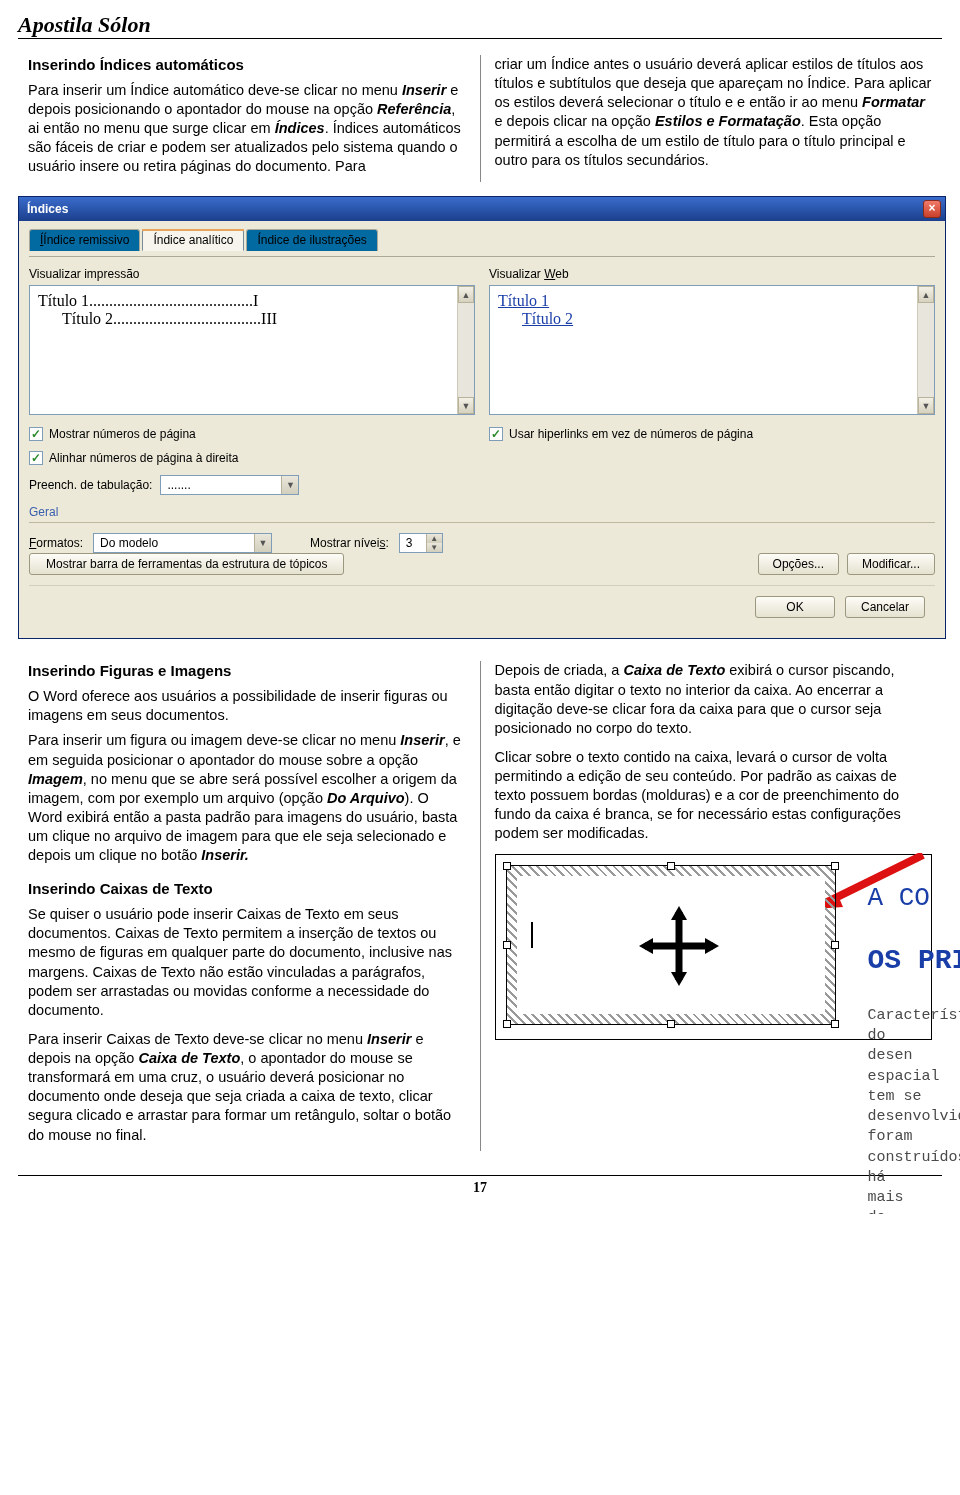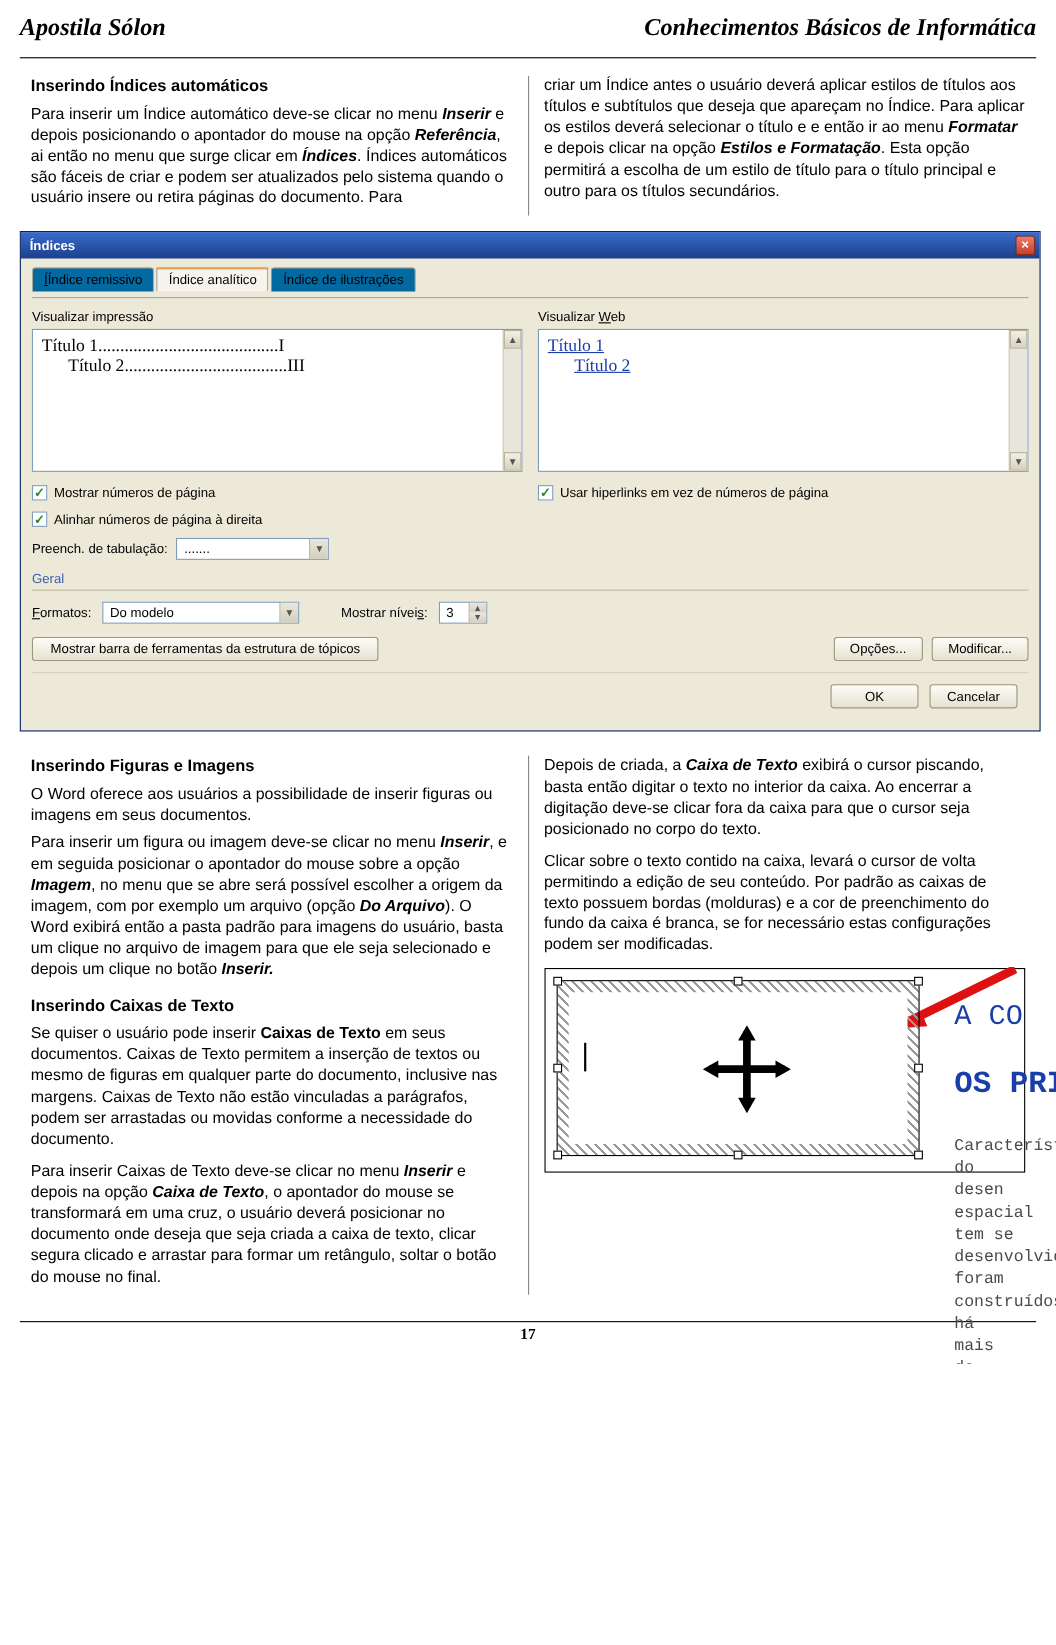--- a/index.html
+++ b/index.html
@@ -8,21 +8,21 @@
     font-family: Arial, Helvetica, sans-serif;
     font-size: 14px;
     color: #000;
     background: #fff;
     padding: 12px 18px 18px;
   }
   .page-header {
     display: flex;
     justify-content: space-between;
     border-bottom: 1px solid #000;
-    padding-bottom: 14px;
+    padding-bottom: 0;
     margin-bottom: 16px;
   }
   .page-header .left {
     font-family: "Times New Roman", serif;
     font-style: italic;
     font-weight: bold;
     font-size: 22px;
   }
   .page-header .right {
     font-family: "Times New Roman", serif;
@@ -44,21 +44,21 @@
   .divider {
     width: 1px;
     background: #888;
     margin: 0 4px;
   }
   .section-title {
     font-weight: bold;
     margin-bottom: 10px;
     font-size: 15px;
   }
-  b, .b { font-weight: bold; }
+  b, .b { font-weight: normal; }
   .bi { font-weight: bold; font-style: italic; }
 
   
   .dialog-wrap { margin: 14px 0 22px; }
   .dialog {
     width: 928px;
     border: 1px solid #0a246a;
     background: #ece9d8;
     font-family: Tahoma, Arial, sans-serif;
     font-size: 12px;
@@ -180,21 +180,21 @@
     background:linear-gradient(#eae7db,#d3cfbd);
     display:flex;align-items:center;justify-content:center;font-size:8px;color:#555;
   }
   .btn {
     display:inline-flex;align-items:center;justify-content:center;
     height:22px;padding:0 14px;
     background:linear-gradient(#fdfcf7,#e5e2d0);
     border:1px solid #9c977f;border-radius:3px;
     font-size:12px;cursor:pointer;
   }
-  .row-tools{display:flex;align-items:center;gap:8px;margin-top:12px;}
+  .row-tools{display:flex;align-items:center;gap:8px;}
   .row-tools .spacer{flex:1;}
   .dlg-footer{
     display:flex;justify-content:flex-end;gap:10px;
     padding:10px;border-top:1px solid #d3cfbd;margin-top:10px;
     background:#ece9d8;
   }
 
   
   .bottom-sep { margin: 0 4px; }
 
@@ -254,21 +254,20 @@
     border-top:1px solid #000;padding-top:4px;
     font-family:"Times New Roman",serif;font-weight:bold;
   }
   .ul{text-decoration:underline;}
 </style>
 </head>
 <body>
 
 <div class="page-header">
   <div class="left">Apostila Sólon</div>
-  <div class="right">Conhecimentos Básicos de Informática</div>
 </div>
 
 <div class="two-col">
   <div class="col">
     <p class="section-title">Inserindo Índices automáticos</p>
     <p>
       <span>Para inserir um Índice automático deve-se clicar no menu </span><span class="bi">Inserir</span><span> e depois posicionando o apontador do mouse na opção </span><span class="bi">Referência</span><span>, ai então no menu que surge clicar em </span><span class="bi">Índices</span><span>. Índices automáticos são fáceis de criar e podem ser atualizados pelo sistema quando o usuário insere ou retira páginas do documento. Para</span>
     </p>
   </div>
   <div class="divider"></div>

